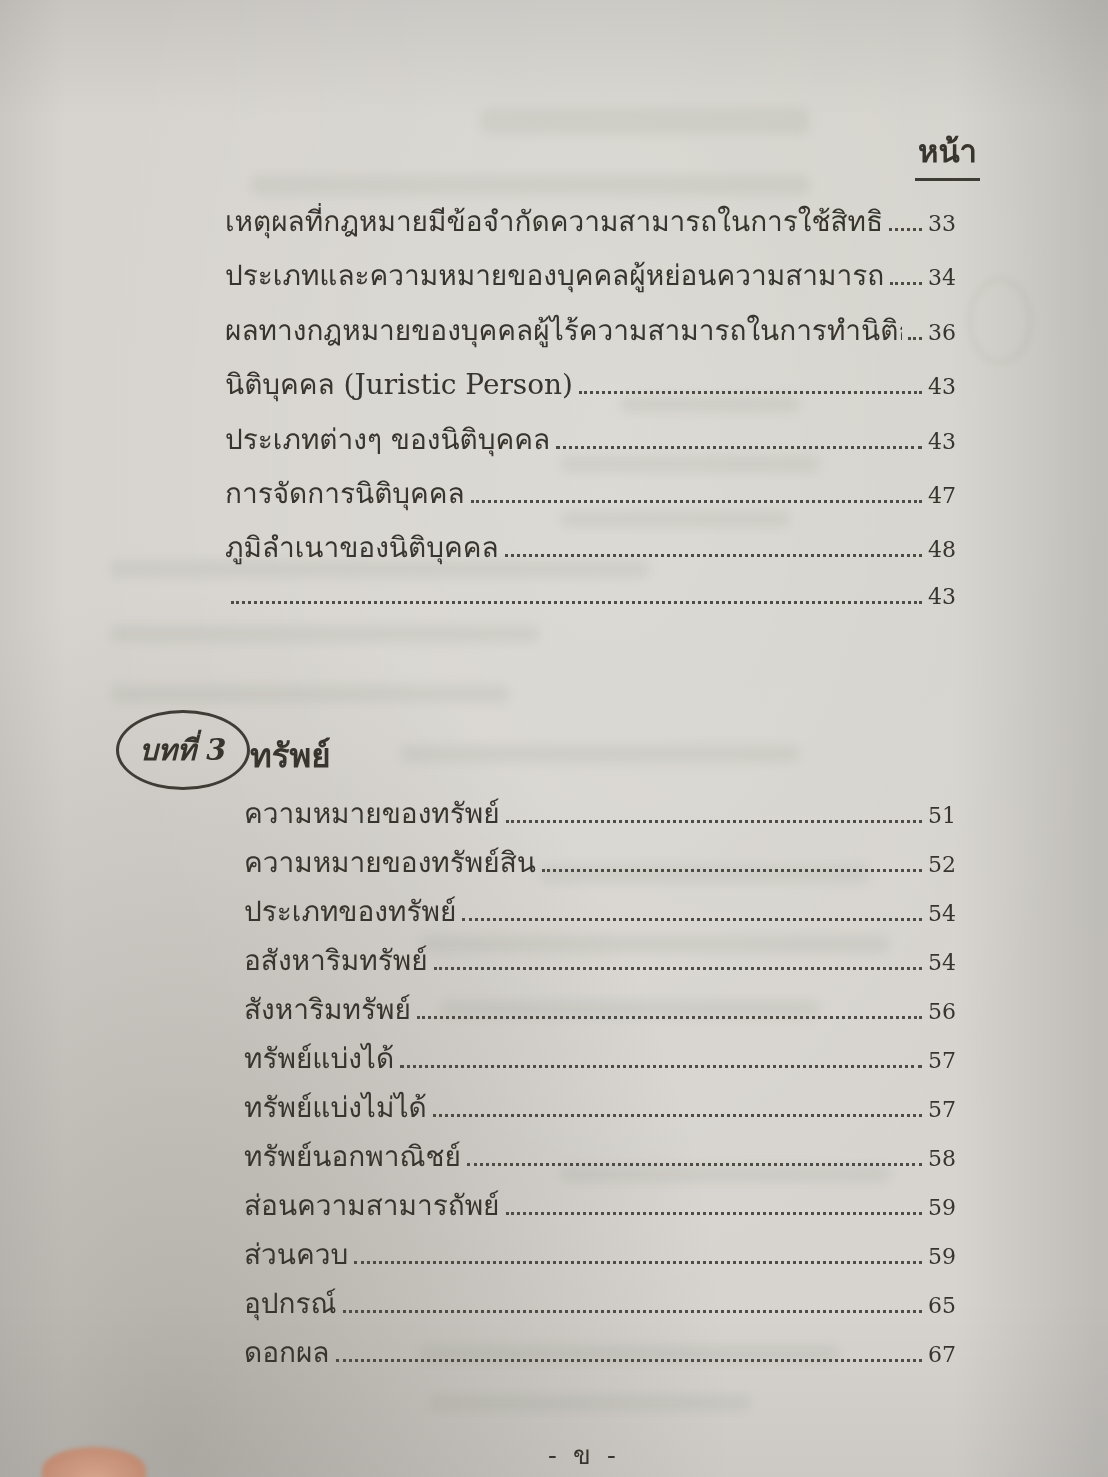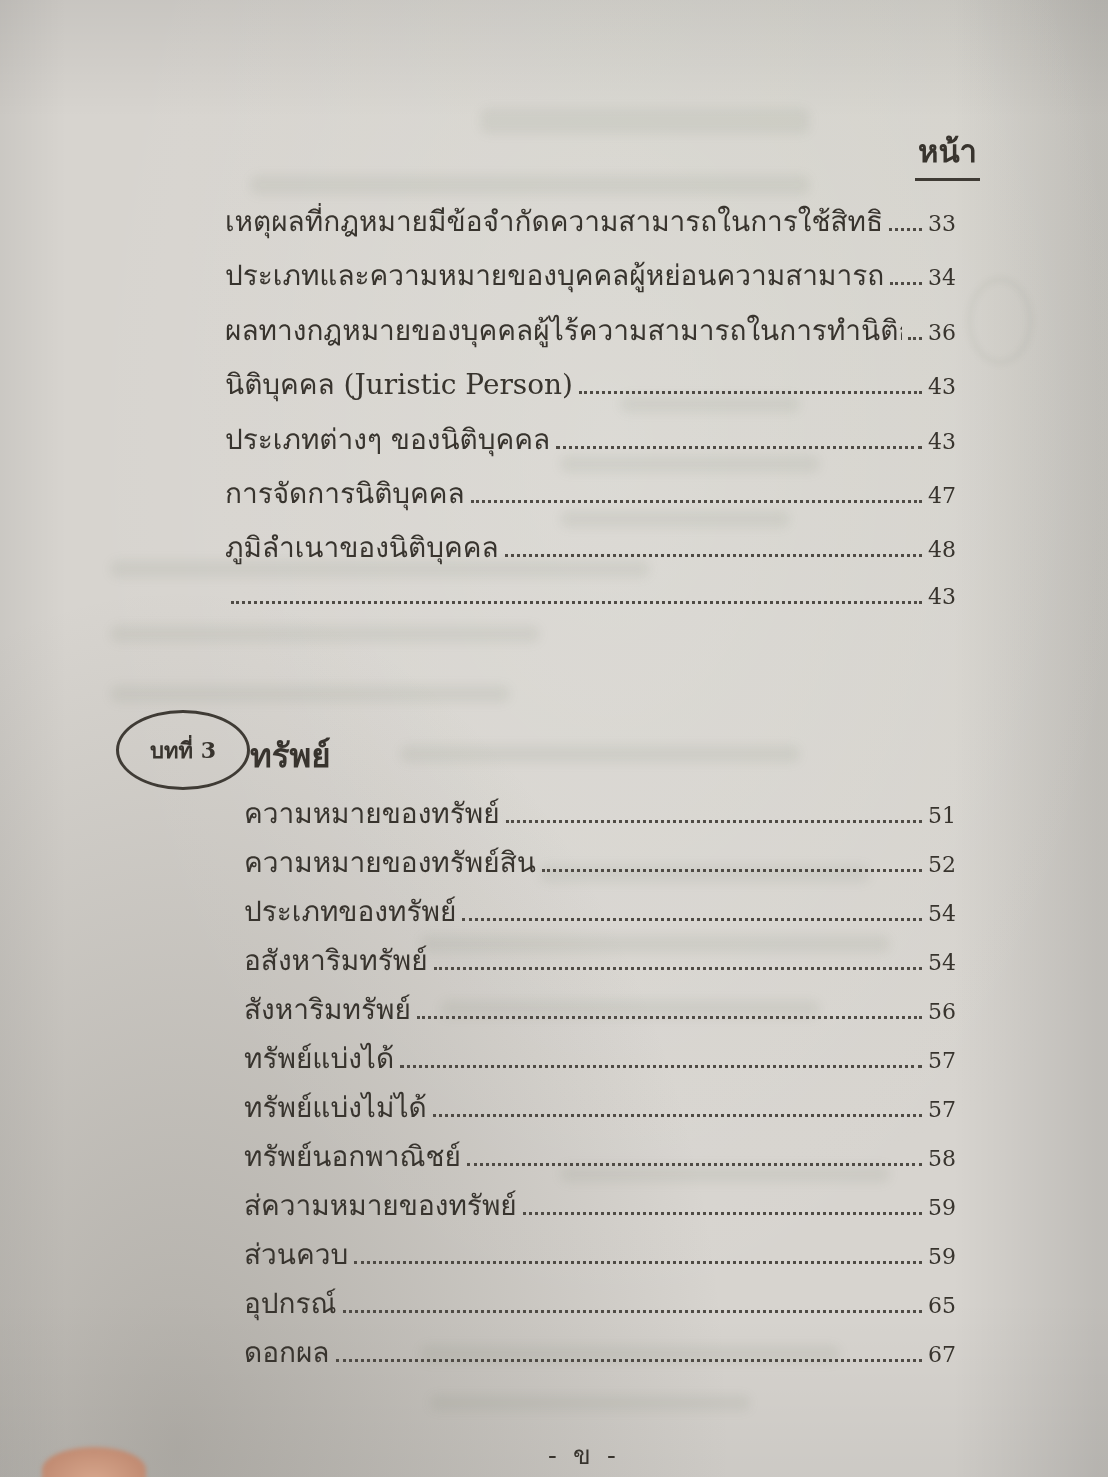--- a/index.html
+++ b/index.html
@@ -42,21 +42,21 @@
   .toc-row{display:flex;align-items:baseline;}
   #section1 .toc-row{height:54.4px;}
   #section2 .toc-row{height:49px;margin-left:16px;}
   .toc-title{font-size:28px;line-height:38px;white-space:nowrap;flex-shrink:1;overflow:hidden;}
   .toc-leader{flex:1;min-width:14px;height:0;border-bottom:3px dotted #4f4b45;margin:0 4px 0 6px;}
   .toc-page{font-size:22px;width:40px;flex-shrink:0;text-align:left;padding-left:2px;}
   .chapter{position:absolute;left:116px;top:710px;display:flex;align-items:center;}
   .chapter-badge{
     width:128px;height:74px;border:3px solid #3f3b35;border-radius:50%;
     display:flex;align-items:center;justify-content:center;
-    font-size:22px;font-weight:bold;flex-shrink:0;
+    font-size:29px;font-weight:bold;flex-shrink:0;font-style:italic;
   }
   .chapter-title{font-size:33px;font-weight:bold;padding-top:10px;}
   .page-footer{position:absolute;left:548px;top:1434px;font-size:26px;letter-spacing:4px;}
 </style>
 </head>
 <body>
 
 <div class="photo">
 
   <div class="ghost" style="left:480px;top:108px;width:330px;height:26px;"></div>
@@ -176,21 +176,21 @@
     <span class="toc-page">57</span>
   </div>
 
   <div class="toc-row">
     <span class="toc-title">ทรัพย์นอกพาณิชย์</span>
     <span class="toc-leader"></span>
     <span class="toc-page">58</span>
   </div>
 
   <div class="toc-row">
-    <span class="toc-title">ส่ความหมายของทรัพย์</span>
+    <span class="toc-title">ส่อนความสามารถัพย์</span>
     <span class="toc-leader"></span>
     <span class="toc-page">59</span>
   </div>
 
   <div class="toc-row">
     <span class="toc-title">ส่วนควบ</span>
     <span class="toc-leader"></span>
     <span class="toc-page">59</span>
   </div>
 

